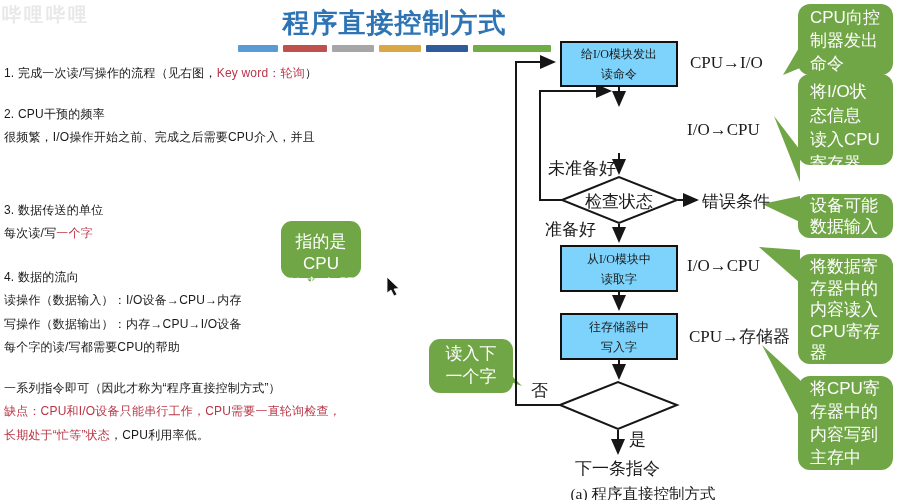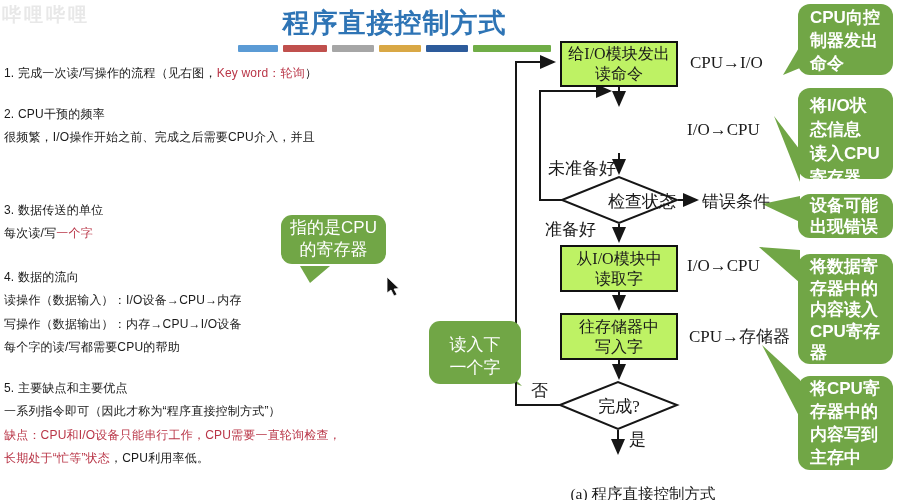--- a/index.html
+++ b/index.html
@@ -18,44 +18,44 @@
   .dash:nth-child(1){width:40px}.dash:nth-child(2){width:44px}.dash:nth-child(3){width:42px}
   .dash:nth-child(4){width:42px}.dash:nth-child(5){width:42px}.dash:nth-child(6){width:78px}
 
   
   .note-sec{position:absolute;left:4px;width:515px;font-size:12px;line-height:23.3px;
             letter-spacing:0.2px;white-space:nowrap;}
   #sec0{top:62px}#sec1{top:103px}#sec2{top:199px}#sec3{top:266px}#sec4{top:377px}
 
   
   .fserif{font-family:"Liberation Serif","DejaVu Serif",serif;}
-  .fbox{position:absolute;width:114px;border:2px solid #111;background:#bef264;
+  .fbox{position:absolute;width:114px;border:2px solid #111;background:#7dd3fc;
         display:flex;align-items:center;justify-content:center;text-align:center;
-        font-size:16px;line-height:20px;white-space:pre-line;z-index:3;}
+        font-size:12px;line-height:20px;white-space:pre-line;z-index:3;}
   #fbox0{left:560px;top:41px;height:42px;}
   #fbox1{left:560px;top:110px;height:42px;}
   #fbox2{left:560px;top:245px;height:43px;}
   #fbox3{left:560px;top:313px;height:43px;}
   .dtext{position:absolute;width:114px;text-align:center;font-size:17px;z-index:4;}
-  #dtext0{left:562px;top:190px;text-align:right;}
+  #dtext0{left:562px;top:190px;}
   #dtext1{left:562px;top:395px;}
   .flabel{position:absolute;font-size:17px;white-space:nowrap;z-index:3;}
   .fcaption{position:absolute;left:553px;top:484px;width:180px;text-align:center;
             font-size:15.5px;white-space:nowrap;z-index:3;}
 
   
   .bubble{position:absolute;background:#71a646;color:#fff;border-radius:11px;
           text-align:center;white-space:pre-line;z-index:5;font-size:17px;}
-  #bubA{left:281px;top:215px;width:105px;height:47px;line-height:22px;padding-top:2px;}
-  #bubB{left:429px;top:321px;width:92px;height:51px;line-height:23px;padding-top:12px;}
+  #bubA{left:281px;top:221px;width:80px;height:47px;line-height:22px;padding-top:10px;}
+  #bubB{left:429px;top:339px;width:84px;height:51px;line-height:23px;padding-top:3px;}
   .rbubble{position:absolute;left:798px;width:95px;background:#71a646;color:#fff;
            border-radius:12px;text-align:left;padding-left:12px;box-sizing:border-box;
-           white-space:pre-line;z-index:5;font-size:17px;font-weight:bold;}
+           white-space:pre-line;z-index:5;font-size:17px;}
   #bub1{top:4px;height:71px;line-height:23px;padding-top:2px;}
-  #bub2{top:88px;height:91px;line-height:24px;padding-top:6px;}
+  #bub2{top:74px;height:91px;line-height:24px;padding-top:6px;}
   #bub3{top:194px;height:44px;line-height:21px;padding-top:1px;}
   #bub4{top:254px;height:110px;line-height:21.5px;padding-top:2px;}
   #bub5{top:376px;height:94px;line-height:23px;padding-top:1px;}
 
   svg.overlay{position:absolute;left:0;top:0;z-index:2;}
 </style>
 </head>
 <body>
 
 <div id="stage">
@@ -83,21 +83,20 @@
       <div><span>3. 数据传送的单位</span></div>
       <div><span>每次读/写</span><span style="color: rgb(185, 53, 71);">一个字</span></div>
     </div>
   <div class="note-sec" id="sec3">
       <div><span>4. 数据的流向</span></div>
       <div><span>读操作（数据输入）：I/O设备→CPU→内存</span></div>
       <div><span>写操作（数据输出）：内存→CPU→I/O设备</span></div>
       <div><span>每个字的读/写都需要CPU的帮助</span></div>
     </div>
   <div class="note-sec" id="sec4">
-      <div><span>5. 主要缺点和主要优点</span></div>
       <div><span>一系列指令即可（因此才称为“程序直接控制方式”）</span></div>
       <div><span style="color: rgb(185, 53, 71);">缺点：CPU和I/O设备只能串行工作，CPU需要一直轮询检查，</span></div>
       <div><span style="color: rgb(185, 53, 71);">长期处于“忙等”状态</span><span>，CPU利用率低。</span></div>
     </div>
 
   <svg class="overlay" width="898" height="500">
     <defs>
       <marker id="ah" markerWidth="9" markerHeight="8" refX="7" refY="3.5" orient="auto">
         <path d="M0,0 L8,3.5 L0,7 Z" fill="#161616"></path>
       </marker>
@@ -128,46 +127,46 @@
   </svg>
 
   <div class="fbox fserif" id="fbox0">给I/O模块发出
 读命令</div>
   <div class="fbox fserif" id="fbox2">从I/O模块中
 读取字</div>
   <div class="fbox fserif" id="fbox3">往存储器中
 写入字</div>
 
   <div class="dtext fserif" id="dtext0">检查状态</div>
-  <div class="dtext fserif" id="dtext1">完成?</div>
 
   <div class="flabel fserif" style="left:690px;top:53px;">CPU→I/O</div>
   <div class="flabel fserif" style="left:687px;top:120px;">I/O→CPU</div>
   <div class="flabel fserif" style="left:548px;top:157px;">未准备好</div>
   <div class="flabel fserif" style="left:545px;top:218px;">准备好</div>
   <div class="flabel fserif" style="left:702px;top:190px;">错误条件</div>
   <div class="flabel fserif" style="left:687px;top:256px;">I/O→CPU</div>
   <div class="flabel fserif" style="left:689px;top:325px;">CPU→存储器</div>
   <div class="flabel fserif" style="left:531px;top:379px;">否</div>
   <div class="flabel fserif" style="left:629px;top:428px;">是</div>
+  <div class="flabel fserif" style="left:575px;top:457px;">下一条指令</div>
   <div class="fcaption fserif">(a) 程序直接控制方式</div>
 
   <div class="bubble" id="bubA" style="background: rgb(113, 166, 70);">指的是CPU
 的寄存器</div>
   <div class="bubble" id="bubB" style="background: rgb(113, 166, 70);">读入下
 一个字</div>
   <div class="rbubble" id="bub1" style="background: rgb(113, 166, 70);">CPU向控
 制器发出
 命令</div>
   <div class="rbubble" id="bub2" style="background: rgb(113, 166, 70);">将I/O状
 态信息
 读入CPU
 寄存器</div>
   <div class="rbubble" id="bub3" style="background: rgb(113, 166, 70);">设备可能
-出现错误</div>
+数据输入</div>
   <div class="rbubble" id="bub4" style="background: rgb(113, 166, 70);">将数据寄
 存器中的
 内容读入
 CPU寄存
 器</div>
   <div class="rbubble" id="bub5" style="background: rgb(113, 166, 70);">将CPU寄
 存器中的
 内容写到
 主存中</div>
 

